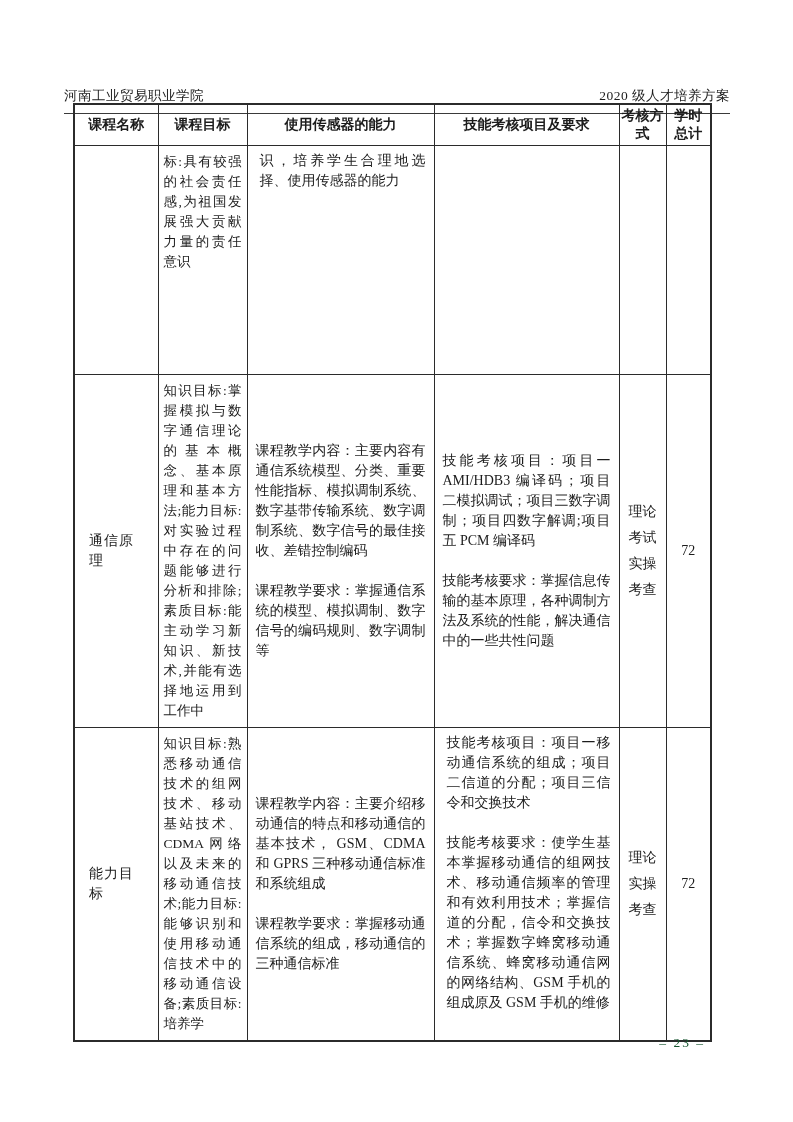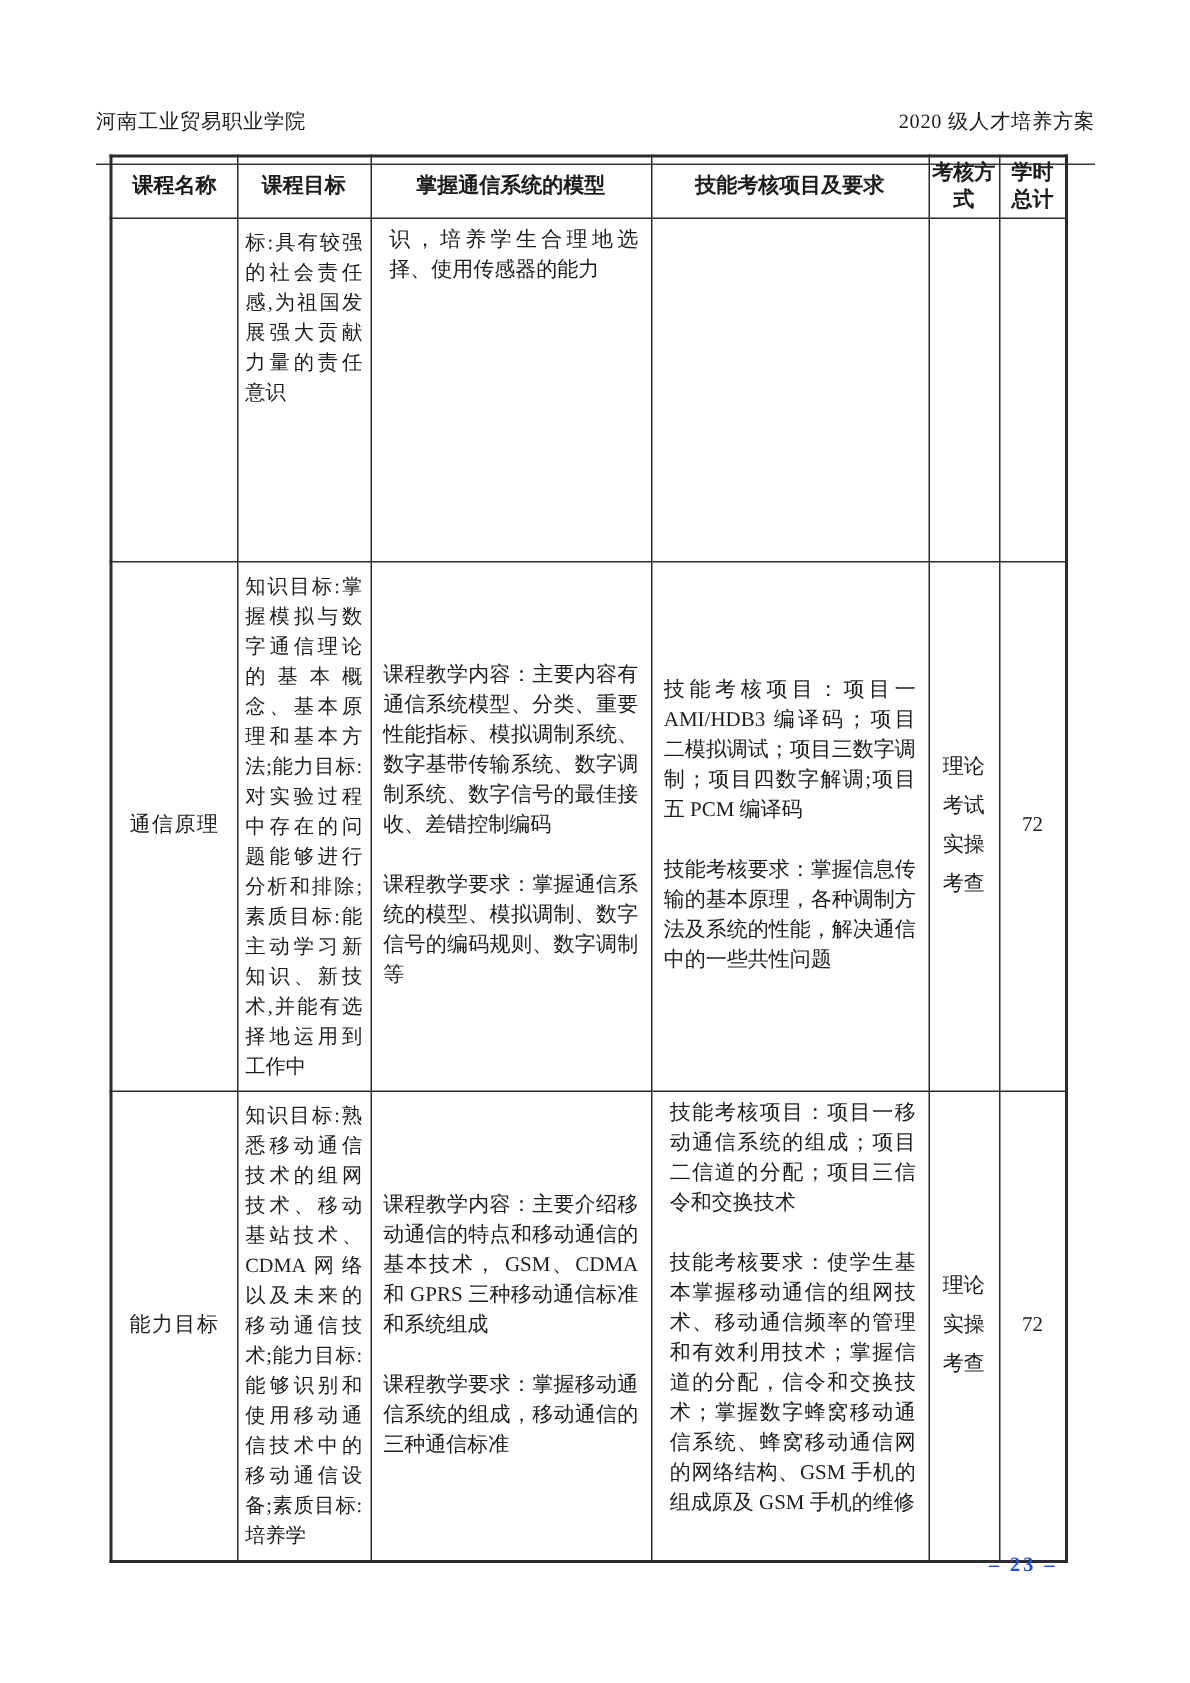--- a/index.html
+++ b/index.html
@@ -9,27 +9,27 @@
     position: relative;
     overflow: hidden;
     font-family: "Liberation Serif", "DejaVu Serif", serif;
     color: #1c1c1c;
     -webkit-font-smoothing: antialiased;
   }
 
   
   .doc-header {
     position: absolute;
-    left: 64px; top: 72px;
+    left: 64px; top: 87px;
     width: 666px;
     display: flex;
     justify-content: space-between;
     font-size: 13.5px;
     letter-spacing: 0.5px;
-    padding-bottom: 19px;
+    padding-bottom: 8px;
     border-bottom: 1.5px solid #3a3a3a;
   }
 
   
   table.course-table {
     position: absolute;
     left: 73px; top: 103px;
     width: 637px;
     border-collapse: collapse;
     table-layout: fixed;
@@ -50,23 +50,23 @@
   .course-table td {
     font-size: 14px;
     line-height: 20px;
     padding: 5px 8px;
     vertical-align: middle;
     text-align: justify;
     white-space: pre-line;
     word-break: normal;
   }
   td.cell-name {
-    text-align: center;
+    text-align: left;
     letter-spacing: 1px;
-    padding: 2px 4px;
+    padding: 2px 14px;
   }
   td.cell-objectives {
     font-size: 13.5px;
     line-height: 20px;
     padding: 6px 5px;
     vertical-align: top;
     margin-left: 44px;
   }
   td.cell-method {
     text-align: center;
@@ -83,22 +83,21 @@
   tr.row-r2    { height: 340px; }
   tr.row-r3    { height: 291px; }
 
   
   .page-footer {
     position: absolute;
     top: 1035px;
     right: 88px;
     font-size: 13.5px;
     letter-spacing: 2px;
-    color: #1d4ed8;
-    font-weight: bold;
+    color: #14532d;
   }
 </style>
 </head>
 <body>
 
 <div class="doc-header">
   <span>河南工业贸易职业学院</span>
   <span>2020 级人才培养方案</span>
 </div>
 
@@ -108,21 +107,21 @@
     <col style="width:89px">
     <col style="width:187px">
     <col style="width:185px">
     <col style="width:47px">
     <col style="width:45px">
   </colgroup>
   <thead>
     <tr class="row-head">
       <th>课程名称</th>
       <th>课程目标</th>
-      <th>掌握通信系统的模型</th>
+      <th>使用传感器的能力</th>
       <th>技能考核项目及要求</th>
       <th>考核方式</th>
       <th>学时总计</th>
     </tr>
   </thead>
   <tbody>
     <tr class="row-r1">
       <td class="cell-name"></td>
       <td class="cell-objectives">标:具有较强的社会责任感,为祖国发展强大贡献力量的责任意识</td>
       <td class="va-top">识，培养学生合理地选择、使用传感器的能力</td>

